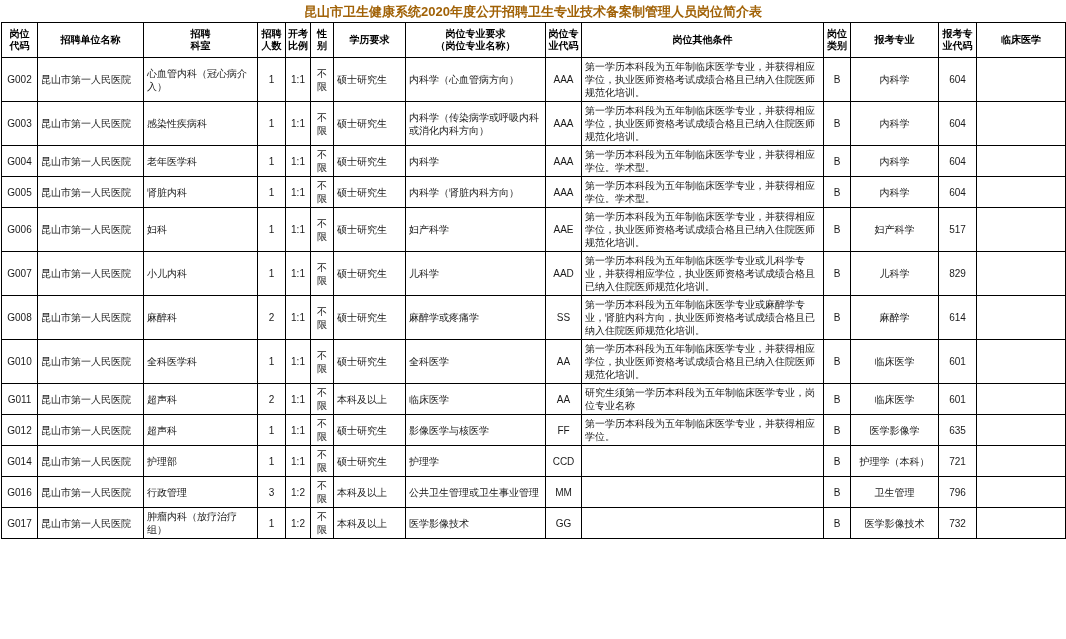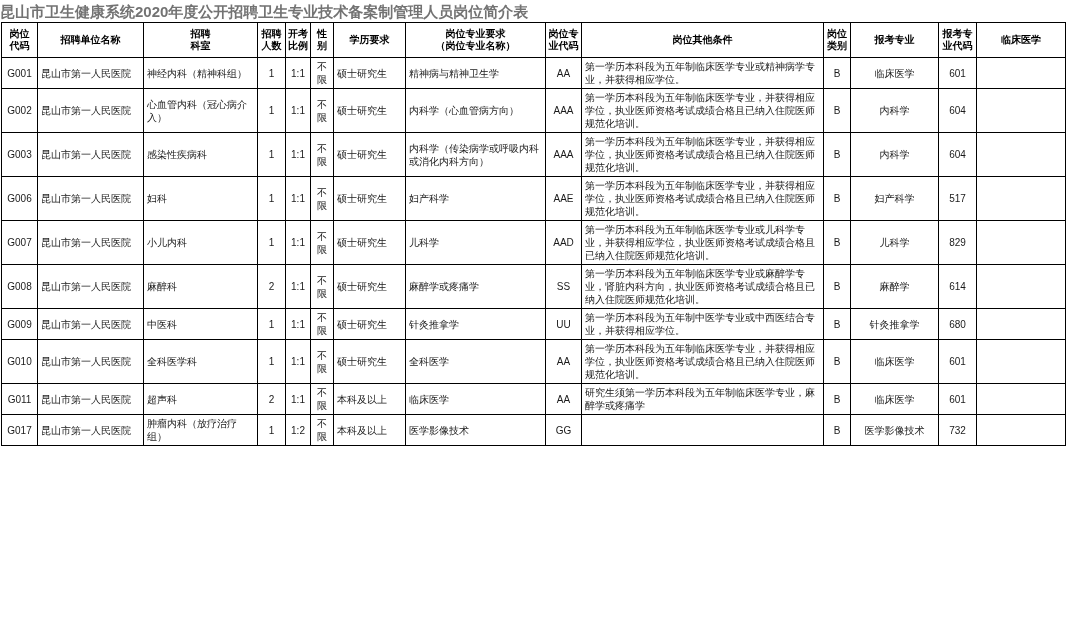--- a/index.html
+++ b/index.html
@@ -2,22 +2,22 @@
 <html><head>
 <meta charset="utf-8">
 <style>
   html,body{margin:0;padding:0;}
   body{
     width:1066px;height:639px;overflow:hidden;background:#ffffff;
     font-family:"Liberation Sans","DejaVu Sans",sans-serif;color:#111;
   }
   .page{width:1066px;}
   .title{
-    text-align:left;font-size:15px;font-weight:bold;
-    padding:3px 0 2px 0;line-height:17px;color:#737373;
+    text-align:center;font-size:13px;font-weight:bold;
+    padding:3px 0 2px 0;line-height:17px;color:#a16207;
   }
   table{
     border-collapse:collapse;table-layout:fixed;width:1064px;margin:0 1px;
   }
   th,td{
     border:1px solid #000;
     font-size:10px;line-height:13px;
     padding:2px 3px;vertical-align:middle;
     word-break:break-all;overflow:hidden;color:#1a1a1a;
   }
@@ -73,36 +73,20 @@
           <th>岗位
 类别</th>
           <th>报考专业</th>
           <th>报考专
 业代码</th>
           <th>临床医学</th>
         </tr>
       </thead>
     <tbody>
         <tr>
-          <td>G001</td>
-          <td class="left">昆山市第一人民医院</td>
-          <td class="left">神经内科（精神科组）</td>
-          <td>1</td>
-          <td>1:1</td>
-          <td>不限</td>
-          <td class="left">硕士研究生</td>
-          <td class="left">精神病与精神卫生学</td>
-          <td>AA</td>
-          <td class="left">第一学历本科段为五年制临床医学专业或精神病学专业，并获得相应学位。</td>
-          <td>B</td>
-          <td>临床医学</td>
-          <td>601</td>
-          <td></td>
-        </tr>
-        <tr>
           <td>G002</td>
           <td class="left">昆山市第一人民医院</td>
           <td class="left">心血管内科（冠心病介入）</td>
           <td>1</td>
           <td>1:1</td>
           <td>不限</td>
           <td class="left">硕士研究生</td>
           <td class="left">内科学（心血管病方向）</td>
           <td>AAA</td>
           <td class="left">第一学历本科段为五年制临床医学专业，并获得相应学位，执业医师资格考试成绩合格且已纳入住院医师规范化培训。</td>
@@ -115,20 +99,52 @@
           <td>G003</td>
           <td class="left">昆山市第一人民医院</td>
           <td class="left">感染性疾病科</td>
           <td>1</td>
           <td>1:1</td>
           <td>不限</td>
           <td class="left">硕士研究生</td>
           <td class="left">内科学（传染病学或呼吸内科或消化内科方向）</td>
           <td>AAA</td>
           <td class="left">第一学历本科段为五年制临床医学专业，并获得相应学位，执业医师资格考试成绩合格且已纳入住院医师规范化培训。</td>
+          <td>B</td>
+          <td>内科学</td>
+          <td>604</td>
+          <td></td>
+        </tr>
+        <tr>
+          <td>G004</td>
+          <td class="left">昆山市第一人民医院</td>
+          <td class="left">老年医学科</td>
+          <td>1</td>
+          <td>1:1</td>
+          <td>不限</td>
+          <td class="left">硕士研究生</td>
+          <td class="left">内科学</td>
+          <td>AAA</td>
+          <td class="left">第一学历本科段为五年制临床医学专业，并获得相应学位。学术型。</td>
+          <td>B</td>
+          <td>内科学</td>
+          <td>604</td>
+          <td></td>
+        </tr>
+        <tr>
+          <td>G005</td>
+          <td class="left">昆山市第一人民医院</td>
+          <td class="left">肾脏内科</td>
+          <td>1</td>
+          <td>1:1</td>
+          <td>不限</td>
+          <td class="left">硕士研究生</td>
+          <td class="left">内科学（肾脏内科方向）</td>
+          <td>AAA</td>
+          <td class="left">第一学历本科段为五年制临床医学专业，并获得相应学位。学术型。</td>
           <td>B</td>
           <td>内科学</td>
           <td>604</td>
           <td></td>
         </tr>
         <tr>
           <td>G006</td>
           <td class="left">昆山市第一人民医院</td>
           <td class="left">妇科</td>
           <td>1</td>
@@ -169,36 +185,20 @@
           <td class="left">硕士研究生</td>
           <td class="left">麻醉学或疼痛学</td>
           <td>SS</td>
           <td class="left">第一学历本科段为五年制临床医学专业或麻醉学专业，肾脏内科方向，执业医师资格考试成绩合格且已纳入住院医师规范化培训。</td>
           <td>B</td>
           <td>麻醉学</td>
           <td>614</td>
           <td></td>
         </tr>
         <tr>
-          <td>G009</td>
-          <td class="left">昆山市第一人民医院</td>
-          <td class="left">中医科</td>
-          <td>1</td>
-          <td>1:1</td>
-          <td>不限</td>
-          <td class="left">硕士研究生</td>
-          <td class="left">针灸推拿学</td>
-          <td>UU</td>
-          <td class="left">第一学历本科段为五年制中医学专业或中西医结合专业，并获得相应学位。</td>
-          <td>B</td>
-          <td>针灸推拿学</td>
-          <td>680</td>
-          <td></td>
-        </tr>
-        <tr>
           <td>G010</td>
           <td class="left">昆山市第一人民医院</td>
           <td class="left">全科医学科</td>
           <td>1</td>
           <td>1:1</td>
           <td>不限</td>
           <td class="left">硕士研究生</td>
           <td class="left">全科医学</td>
           <td>AA</td>
           <td class="left">第一学历本科段为五年制临床医学专业，并获得相应学位，执业医师资格考试成绩合格且已纳入住院医师规范化培训。</td>
@@ -210,24 +210,72 @@
         <tr>
           <td>G011</td>
           <td class="left">昆山市第一人民医院</td>
           <td class="left">超声科</td>
           <td>2</td>
           <td>1:1</td>
           <td>不限</td>
           <td class="left">本科及以上</td>
           <td class="left">临床医学</td>
           <td>AA</td>
-          <td class="left">研究生须第一学历本科段为五年制临床医学专业，麻醉学或疼痛学</td>
+          <td class="left">研究生须第一学历本科段为五年制临床医学专业，岗位专业名称</td>
           <td>B</td>
           <td>临床医学</td>
           <td>601</td>
+          <td></td>
+        </tr>
+        <tr>
+          <td>G012</td>
+          <td class="left">昆山市第一人民医院</td>
+          <td class="left">超声科</td>
+          <td>1</td>
+          <td>1:1</td>
+          <td>不限</td>
+          <td class="left">硕士研究生</td>
+          <td class="left">影像医学与核医学</td>
+          <td>FF</td>
+          <td class="left">第一学历本科段为五年制临床医学专业，并获得相应学位。</td>
+          <td>B</td>
+          <td>医学影像学</td>
+          <td>635</td>
+          <td></td>
+        </tr>
+        <tr>
+          <td>G014</td>
+          <td class="left">昆山市第一人民医院</td>
+          <td class="left">护理部</td>
+          <td>1</td>
+          <td>1:1</td>
+          <td>不限</td>
+          <td class="left">硕士研究生</td>
+          <td class="left">护理学</td>
+          <td>CCD</td>
+          <td class="left"></td>
+          <td>B</td>
+          <td>护理学（本科）</td>
+          <td>721</td>
+          <td></td>
+        </tr>
+        <tr>
+          <td>G016</td>
+          <td class="left">昆山市第一人民医院</td>
+          <td class="left">行政管理</td>
+          <td>3</td>
+          <td>1:2</td>
+          <td>不限</td>
+          <td class="left">本科及以上</td>
+          <td class="left">公共卫生管理或卫生事业管理</td>
+          <td>MM</td>
+          <td class="left"></td>
+          <td>B</td>
+          <td>卫生管理</td>
+          <td>796</td>
           <td></td>
         </tr>
         <tr>
           <td>G017</td>
           <td class="left">昆山市第一人民医院</td>
           <td class="left">肿瘤内科（放疗治疗组）</td>
           <td>1</td>
           <td>1:2</td>
           <td>不限</td>
           <td class="left">本科及以上</td>

